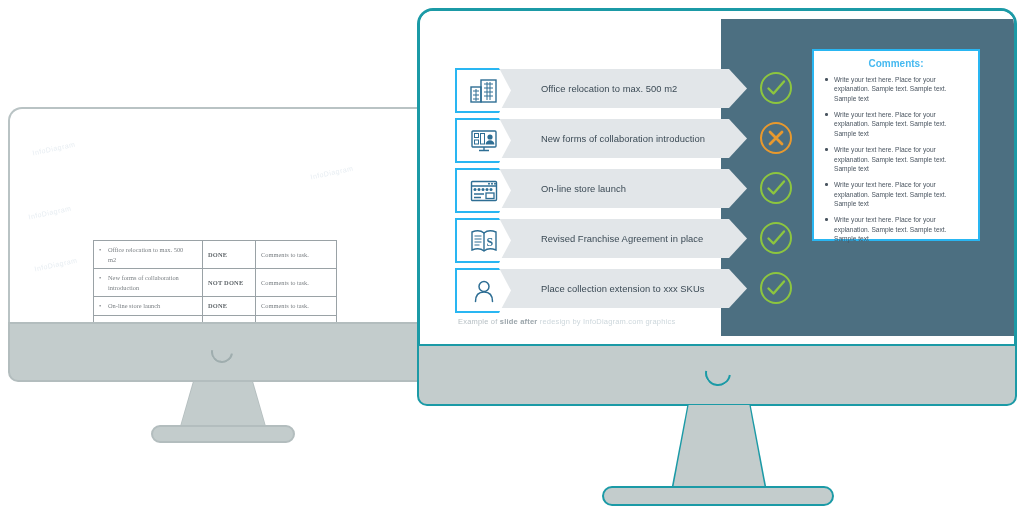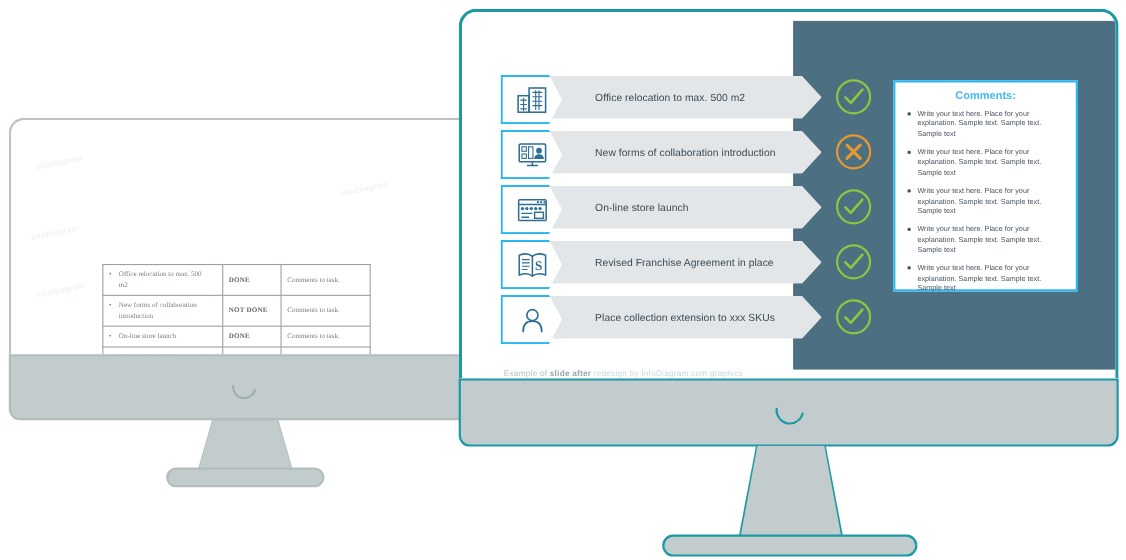--- a/index.html
+++ b/index.html
@@ -139,37 +139,37 @@
     display:flex;align-items:center;justify-content:center;
   }
   .iconbox svg{display:block;}
   .status{
     position:absolute;left:302px;top:0px;width:38px;height:38px;
   }
   .status svg{display:block;}
 
   
   #comments{
-    position:absolute;left:392px;top:62px;width:168px;height:192px;
+    position:absolute;left:392px;top:38px;width:168px;height:192px;
     background:#ffffff;border:2px solid #29b6f2;box-sizing:border-box;
     padding:7px 9px 0 9px;
   }
   #comments-title{
     text-align:center;color:#45b9f0;font-weight:bold;font-size:10px;
     margin-bottom:6px;
   }
   .cmt{
     position:relative;padding-left:11px;margin-bottom:7px;
     font-size:6.6px;line-height:1.42;color:#4a5560;
   }
   .cmt:before{
     content:"";position:absolute;left:2px;top:3px;
     width:2.5px;height:2.5px;border-radius:50%;background:#4a5560;
   }
-  #cap-after{left:38px;top:324px;z-index:5;}
+  #cap-after{left:38px;top:306px;z-index:5;}
   #cap-after .tail{color:#cdd7dc;}
 </style>
 </head>
 <body>
 
 <div class="monitor" id="monitor-before">
 
   <div class="screen" id="screen-before">
     <div class="before-canvas">
 

